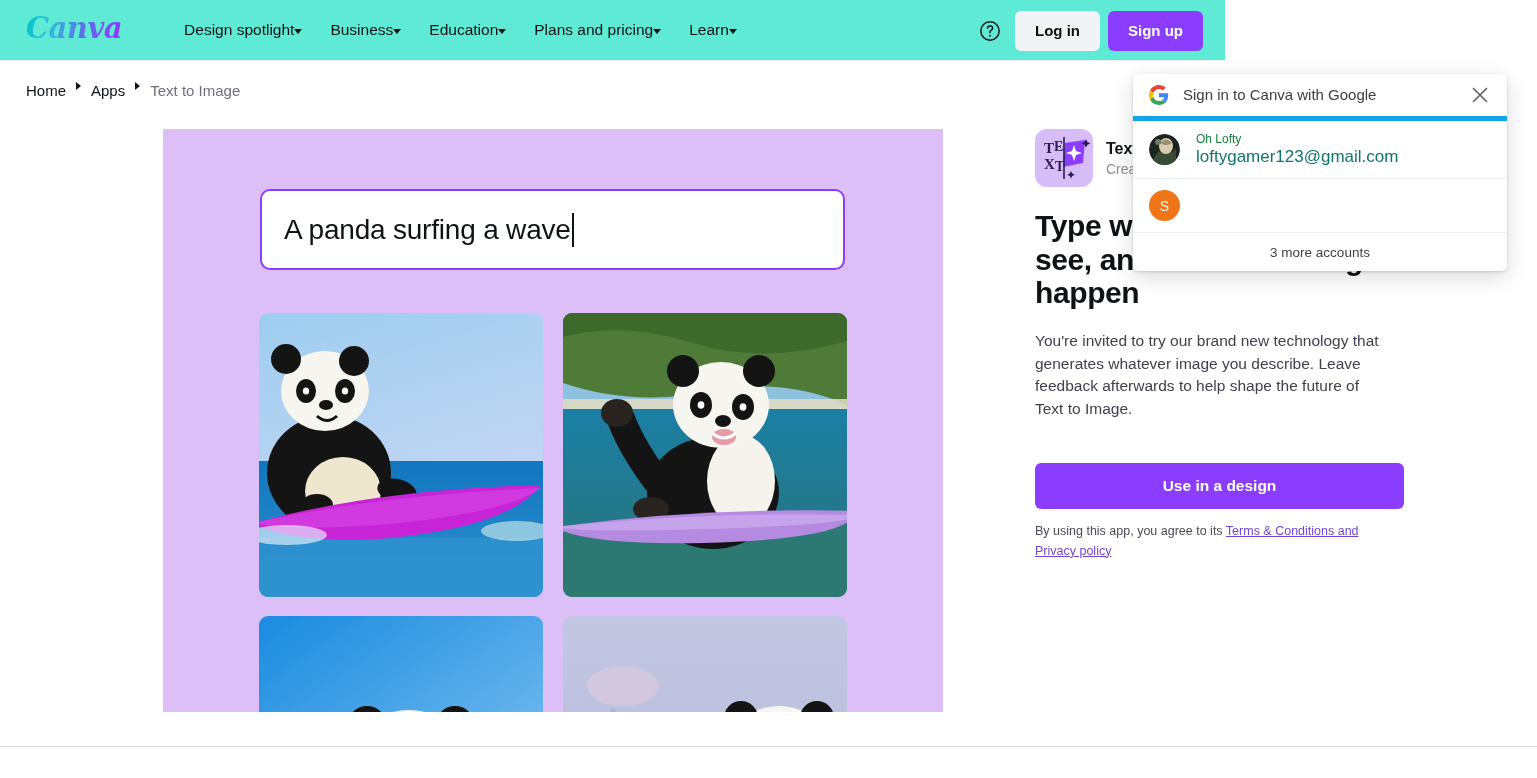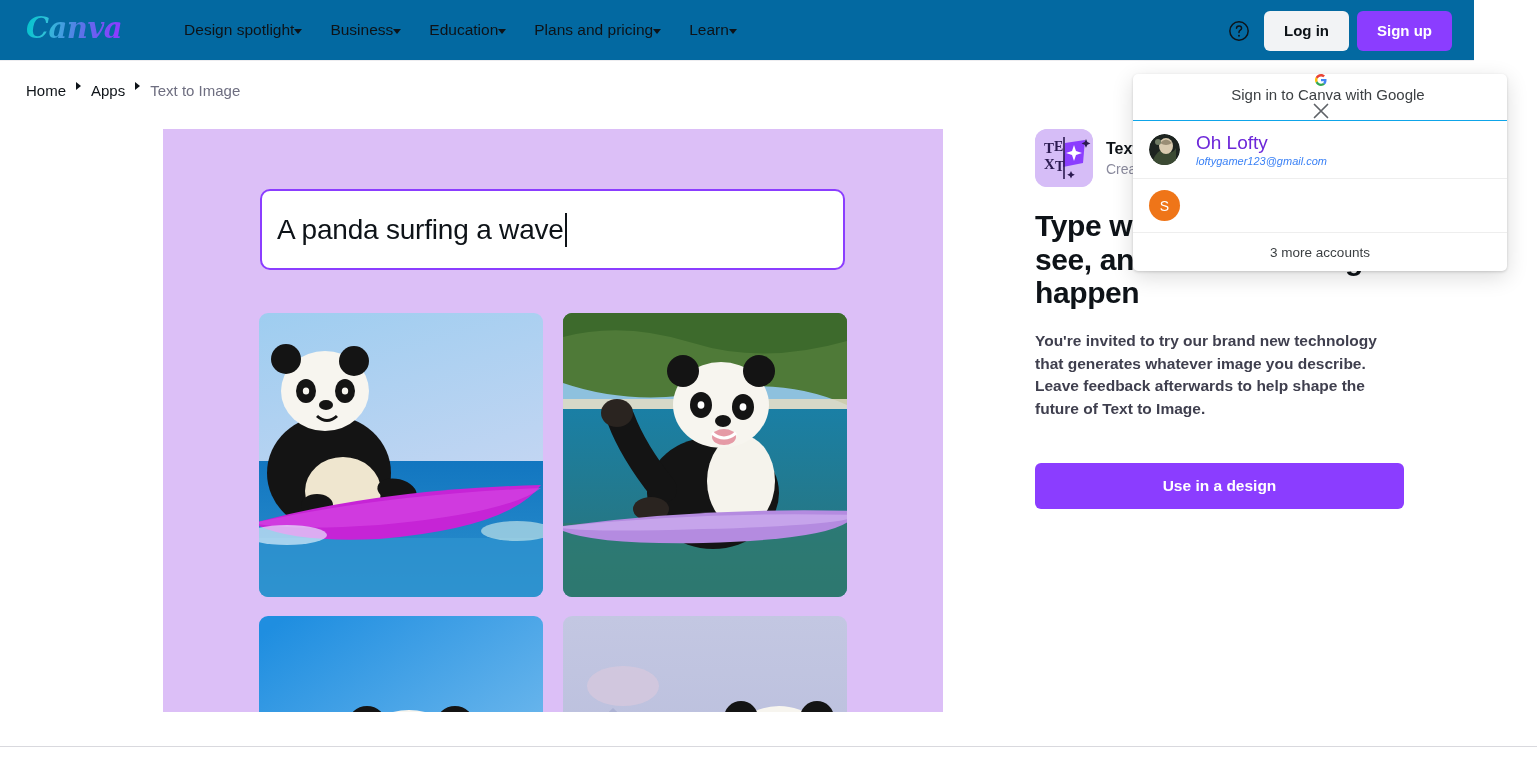--- a/index.html
+++ b/index.html
@@ -9,22 +9,22 @@
     width: 1537px; height: 778px;
     overflow: hidden;
     background: #ffffff;
     font-family: "Liberation Sans", sans-serif;
     -webkit-font-smoothing: antialiased;
   }
   #app { position: relative; width: 1537px; height: 778px; background: #fff; }
 
   
   .header {
-    position: absolute; top: 0; left: 0; width: 1474px; height: 61px;
-    background: #0369a1;
+    position: absolute; top: 0; left: 0; width: 1225px; height: 61px;
+    background: #5eead4;
     border-bottom: 1px solid #ededf0;
     display: flex; align-items: center;
   }
   .logo {
     margin-left: 26px;
     font-family: "DejaVu Serif", serif;
     font-style: italic;
     font-weight: 700;
     font-size: 29px;
     letter-spacing: -0.5px;
@@ -100,21 +100,21 @@
   .prompt-wrap {
     position: absolute; left: 97px; top: 60px;
     width: 585px; height: 81px;
   }
   .prompt-box {
     width: 100%; height: 100%;
     background: #ffffff;
     border: 2px solid #8b3dff;
     border-radius: 10px;
     display: flex; align-items: center;
-    padding: 0 15px;
+    padding: 0 22px;
     cursor: text;
   }
   .prompt-text {
     font-size: 28px;
     color: #0e1318;
     letter-spacing: -0.2px;
     white-space: nowrap;
   }
   .caret-bar {
     display: inline-block;
@@ -158,21 +158,20 @@
     margin-top: 22px;
     font-size: 30px; line-height: 1.12;
     font-weight: 700; color: #0e1318;
     letter-spacing: -0.4px;
   }
   .body-copy {
     margin-top: 0;
     font-size: 15.5px; line-height: 1.47;
     color: #3f3f4e;
     width: 350px;
-    font-weight: bold;
   }
   .use-btn {
     margin-top: 26px;
     width: 369px; height: 46px;
     background: #8b3dff; color: #fff;
     border: none; border-radius: 6px;
     font-family: "Liberation Sans", sans-serif;
     font-weight: 700; font-size: 15.5px;
     cursor: pointer;
   }
@@ -190,22 +189,21 @@
     background: #ffffff;
     border-radius: 5px;
     box-shadow: 0 1px 3px rgba(0,0,0,.16), 0 6px 22px rgba(0,0,0,.14);
     overflow: hidden;
     z-index: 50;
     font-family: "Liberation Sans", sans-serif;
   }
   .gpop-head {
     height: 47px; display: flex; align-items: center;
     padding: 0 14px 1px 16px;
-    border-bottom: 1px solid #0ea5e9;
-    flex-direction: column;
+    border-bottom: 5px solid #0ea5e9;
   }
   .gpop-title {
     margin-left: 14px; flex: 1;
     font-size: 15px; color: #3c4043;
   }
   .gpop-close {
     width: 26px; height: 26px; cursor: pointer;
     display: flex; align-items: center; justify-content: center;
     border-radius: 50%;
   }
@@ -218,22 +216,22 @@
   .avatar {
     width: 31px; height: 31px; border-radius: 50%;
     flex: none; overflow: hidden; position: relative;
   }
   .avatar.initial {
     background: #ef7518; color: #fff;
     display: flex; align-items: center; justify-content: center;
     font-size: 14px;
   }
   .acct-text { display: flex; flex-direction: column; gap: 1px; min-width: 0; }
-  .acct-name { font-size: 19px; color: #6d28d9; font-weight: 500; }
-  .acct-mail { font-size: 11px; color: #3b82f6; font-style: italic; }
+  .acct-name { font-size: 12px; color: #15803d; font-weight: 500; }
+  .acct-mail { font-size: 17px; color: #0f766e; }
   .more-accts {
     height: 38px; display: flex; align-items: center; justify-content: center;
     font-size: 13.5px; color: #3c4043; cursor: pointer;
   }
 
   
   .footer-rule {
     position: absolute; left: 0; top: 746px;
     width: 1537px; height: 1px; background: #d9d9de;
   }
@@ -450,20 +448,23 @@
         <div class="app-author">Created by Canva</div>
       </div>
     </div>
 
     <h1 class="headline">Type what you want to see, and watch the magic happen</h1>
 
     <p class="body-copy">You're invited to try our brand new technology that generates whatever image you describe. Leave feedback afterwards to help shape the future of Text to Image.</p>
 
     <button class="use-btn">Use in a design</button>
 
+    <div class="legal">
+      <span>By using this app, you agree to its </span><a>Terms &amp; Conditions and Privacy policy</a>
+    </div>
   </div>
 
   <div class="gpop">
 
     <div class="gpop-head">
       <svg width="20" height="20" viewBox="0 0 48 48">
         <path fill="#EA4335" d="M24 9.5c3.5 0 6.6 1.2 9.1 3.6l6.8-6.8C35.9 2.4 30.4 0 24 0 14.6 0 6.5 5.4 2.6 13.2l7.9 6.2C12.4 13.7 17.7 9.5 24 9.5z"></path>
         <path fill="#4285F4" d="M46.1 24.6c0-1.6-.1-3.1-.4-4.6H24v9.1h12.4c-.5 2.9-2.1 5.3-4.6 7l7.6 5.9c4.4-4.1 6.7-10.2 6.7-17.4z"></path>
         <path fill="#FBBC05" d="M10.5 28.6c-.5-1.4-.8-2.9-.8-4.6s.3-3.2.8-4.6l-7.9-6.2C.9 16.3 0 20 0 24s.9 7.7 2.6 10.8l7.9-6.2z"></path>
         <path fill="#34A853" d="M24 48c6.5 0 11.9-2.1 15.9-5.8l-7.6-5.9c-2.1 1.4-4.8 2.3-8.3 2.3-6.3 0-11.6-4.2-13.5-9.9l-7.9 6.2C6.5 42.6 14.6 48 24 48z"></path>

